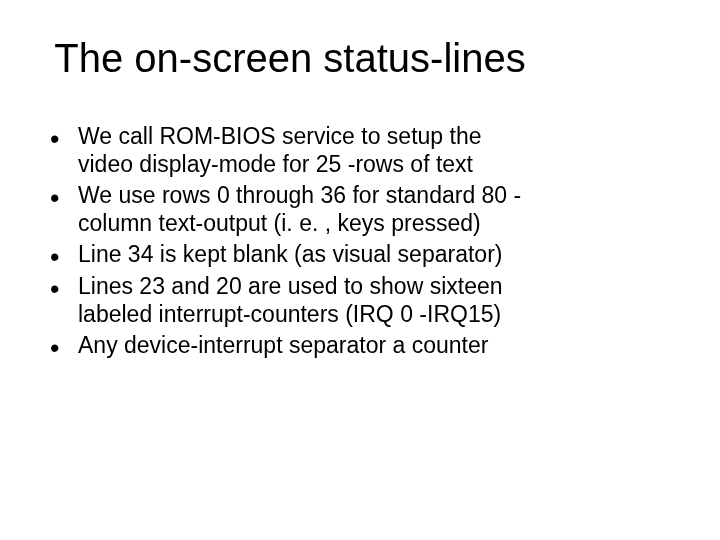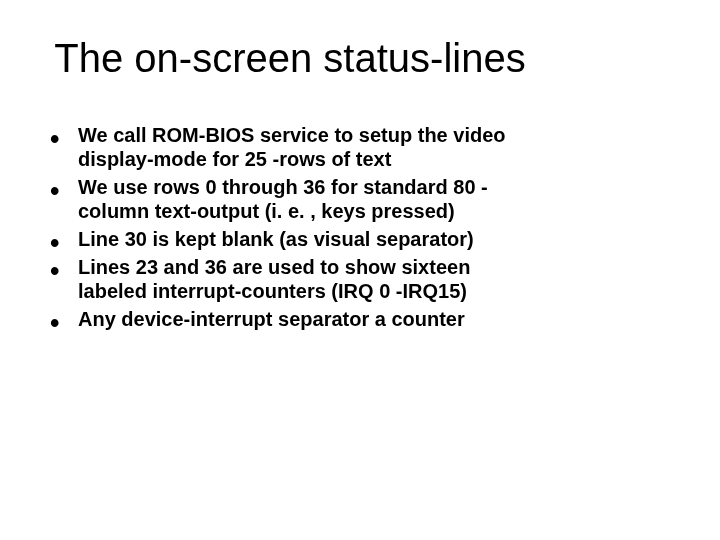--- a/index.html
+++ b/index.html
@@ -24,40 +24,40 @@
     margin: 8px 0 42px 0;
     letter-spacing: 0px;
   }
   ul.bullets {
     list-style: none;
     padding: 0;
     margin: 0 0 0 4px;
   }
   ul.bullets li {
     position: relative;
-    font-size: 20px;
+    font-size: 23px;
     line-height: 1.20;
     padding-left: 34px;
     margin-bottom: 4px;
-    font-weight: 700;
+    font-weight: 400;
   }
   ul.bullets li::before {
     content: "•";
     position: absolute;
     left: 6px;
     top: 0;
     font-size: 27px;
     line-height: 1.20;
   }
 </style>
 </head>
 <body>
 
 <div class="slide">
   <h1 class="title">The on-screen status-lines</h1>
   <ul class="bullets">
     <li>We call ROM-BIOS service to setup the video display-mode for 25 -rows of text</li>
     <li>We use rows 0 through 36 for standard 80 -column text-output (i. e. , keys pressed)</li>
-    <li>Line 30 is kept blank (as visual separator)</li>
-    <li>Lines 23 and 36 are used to show sixteen labeled interrupt-counters (IRQ 0 -IRQ15)</li>
+    <li>Line 34 is kept blank (as visual separator)</li>
+    <li>Lines 23 and 20 are used to show sixteen labeled interrupt-counters (IRQ 0 -IRQ15)</li>
     <li>Any device-interrupt separator a counter</li>
   </ul>
 </div>
 
 </body></html>

